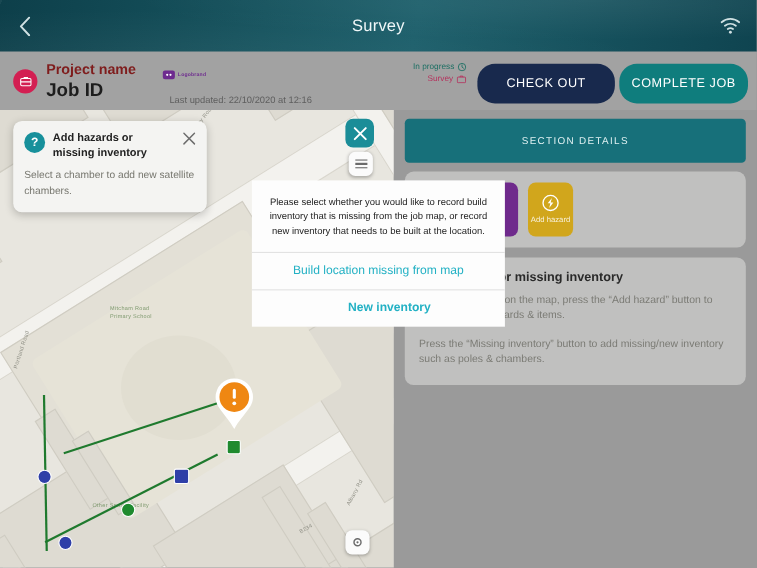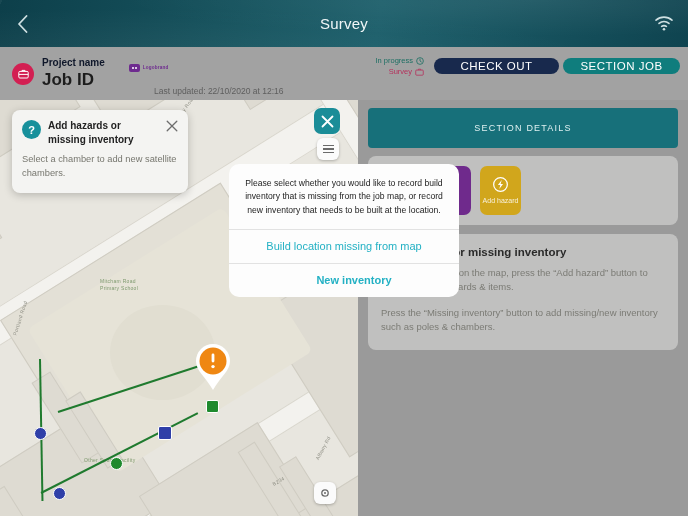--- a/index.html
+++ b/index.html
@@ -57,21 +57,21 @@
     display: flex; align-items: center;
   }
   .job-avatar {
     width: 22px; height: 22px; border-radius: 50%;
     background: #d31f52; margin-left: 12px;
     display: flex; align-items: center; justify-content: center;
     flex: none;
   }
   .job-avatar svg { display: block; }
   .job-names { margin-left: 8px; line-height: 1.25; flex: none; }
-  .job-name { font-size: 10px; font-weight: bold; color: #0f172a; }
+  .job-name { font-size: 13px; font-weight: bold; color: #7f1d1d; }
   .job-id  { font-size: 17px; font-weight: bold; color: #1d1d1d; }
 
   .job-brand { margin-left: 24px; margin-top: -12px; flex: none; }
   .brand-row { display: flex; align-items: center; gap: 3px; }
   .brand-mark {
     width: 11px; height: 8px; border-radius: 2px;
     background: #6e2b8f; display: flex; align-items: center;
     justify-content: center; gap: 1px;
   }
   .brand-mark i { width: 2px; height: 2px; border-radius: 50%; background: #fff; display:block;}
@@ -84,21 +84,21 @@
 
   .job-status {
     position: absolute; right: 264px; top: 9px;
     text-align: right; line-height: 1.45;
   }
   .status-line { display: flex; align-items: center; justify-content: flex-end; gap: 3px; }
   .status-inprogress { font-size: 7.5px; color: #1c6f63; }
   .status-survey { font-size: 7.5px; color: #b5305c; }
 
   .btn-pill {
-    height: 16px; border-radius: 16px;
+    height: 36px; border-radius: 16px;
     display: flex; align-items: center; justify-content: center;
     font-size: 11.5px; letter-spacing: .5px; color: #ffffff;
     cursor: pointer; user-select: none;
     position: absolute; top: 11px;
   }
   .btn-checkout { right: 129px; width: 125px; background: #18294d; }
   .btn-complete { right: 8px; width: 117px; background: #0f7d7d; }
 
   
   .map {
@@ -224,21 +224,21 @@
   .info-title { font-size: 11.5px; font-weight: bold; color: #2a2a2a; }
   .info-body { font-size: 9.5px; color: #7b7b75; line-height: 1.5; margin-top: 8px; }
   .info-body p + p { margin-top: 11px; }
 
   
   .modal-wrap {
     position: absolute; top: 164px; left: 229px;
     width: 230px; z-index: 50;
   }
   .modal-sheet {
-    background: #fdfdfd; border-radius: 10px; overflow: hidden;
+    background: #fdfdfd; border-radius: 0; overflow: hidden;
   }
   .modal-msg {
     padding: 13px 14px 12px 14px;
     font-size: 8.6px; color: #232323; line-height: 1.55; text-align: center;
   }
   .modal-action {
     border-top: 1px solid #e2e2e2;
     height: 34px; display: flex; align-items: center; justify-content: center;
     font-size: 11px; color: #23b1c4; cursor: pointer;
   }
@@ -311,21 +311,21 @@
       <div class="status-line">
         <span class="status-survey">Survey</span>
         <svg width="9" height="8" viewBox="0 0 11 10">
           <rect x="0.8" y="2.6" width="9.4" height="6.4" rx="1" fill="none" stroke="#b5305c" stroke-width="1"></rect>
           <path d="M4 2.6 V1.5 h3 v1.1" fill="none" stroke="#b5305c" stroke-width="1"></path>
         </svg>
       </div>
     </div>
 
     <div class="btn-pill btn-checkout">CHECK OUT</div>
-    <div class="btn-pill btn-complete">SECTION JOB</div>
+    <div class="btn-pill btn-complete">COMPLETE JOB</div>
   </div>
 
   <div class="map">
     <div class="map-base">
 
       <div class="road" style="left:-120px; top:150px; width:700px; height:34px; transform:rotate(-32deg);"></div>
       <div class="road" style="left:-140px; top:330px; width:760px; height:30px; transform:rotate(-32deg);"></div>
       <div class="road" style="left:-60px; top:-90px; width:700px; height:26px; transform:rotate(58deg);"></div>
       <div class="road" style="left:260px; top:-120px; width:620px; height:24px; transform:rotate(58deg);"></div>
       <div class="road" style="left:-200px; top:440px; width:820px; height:22px; transform:rotate(-32deg);"></div>

